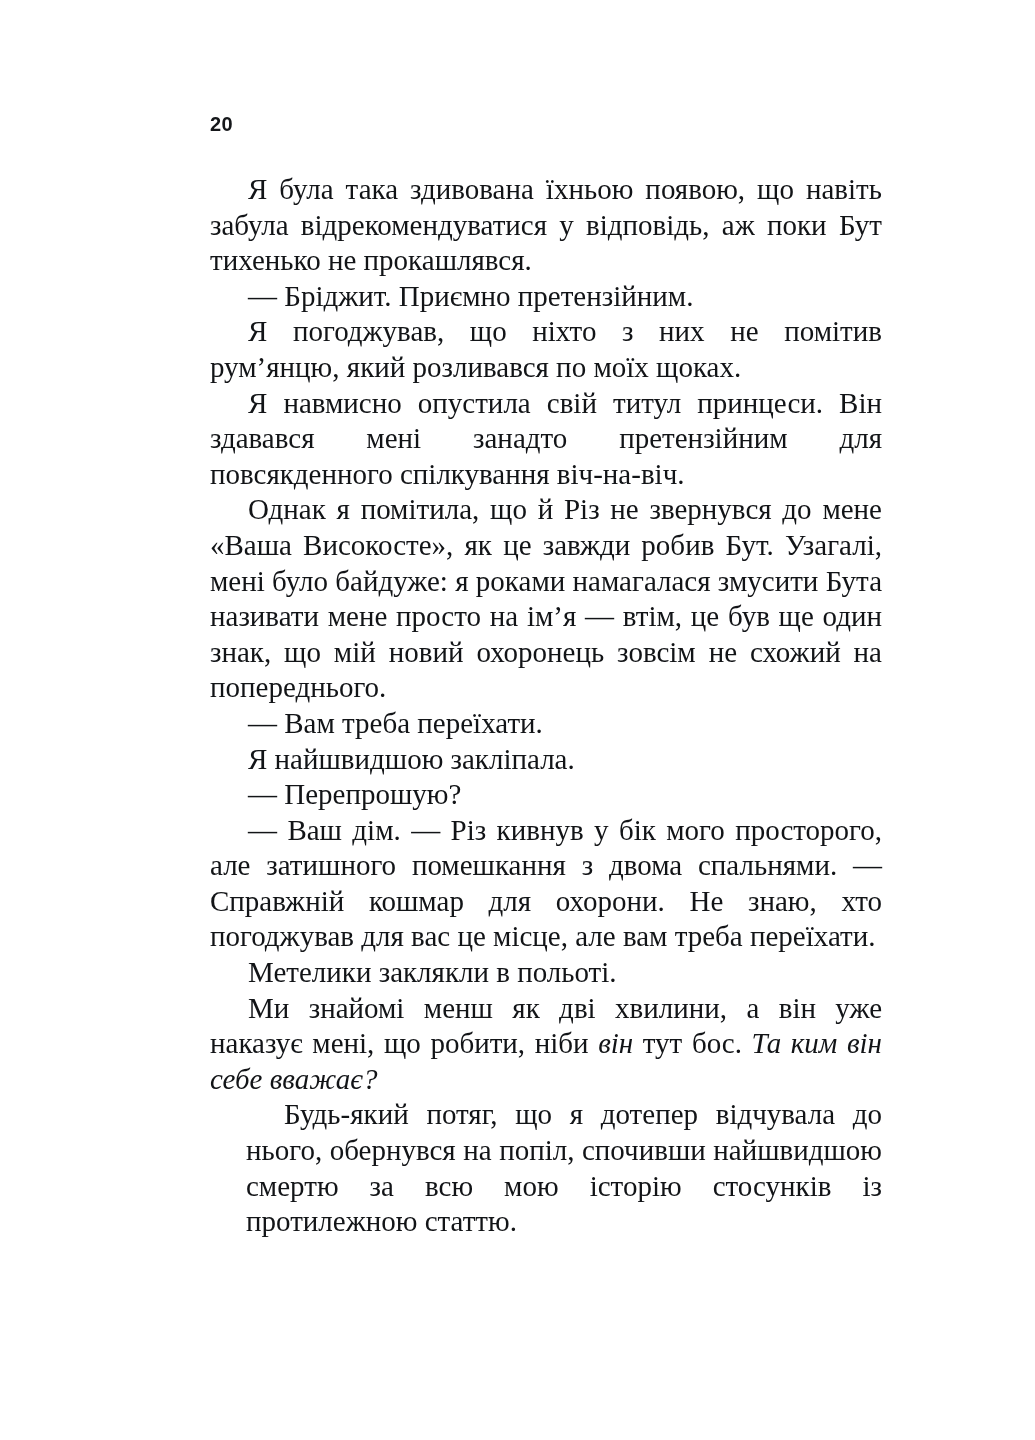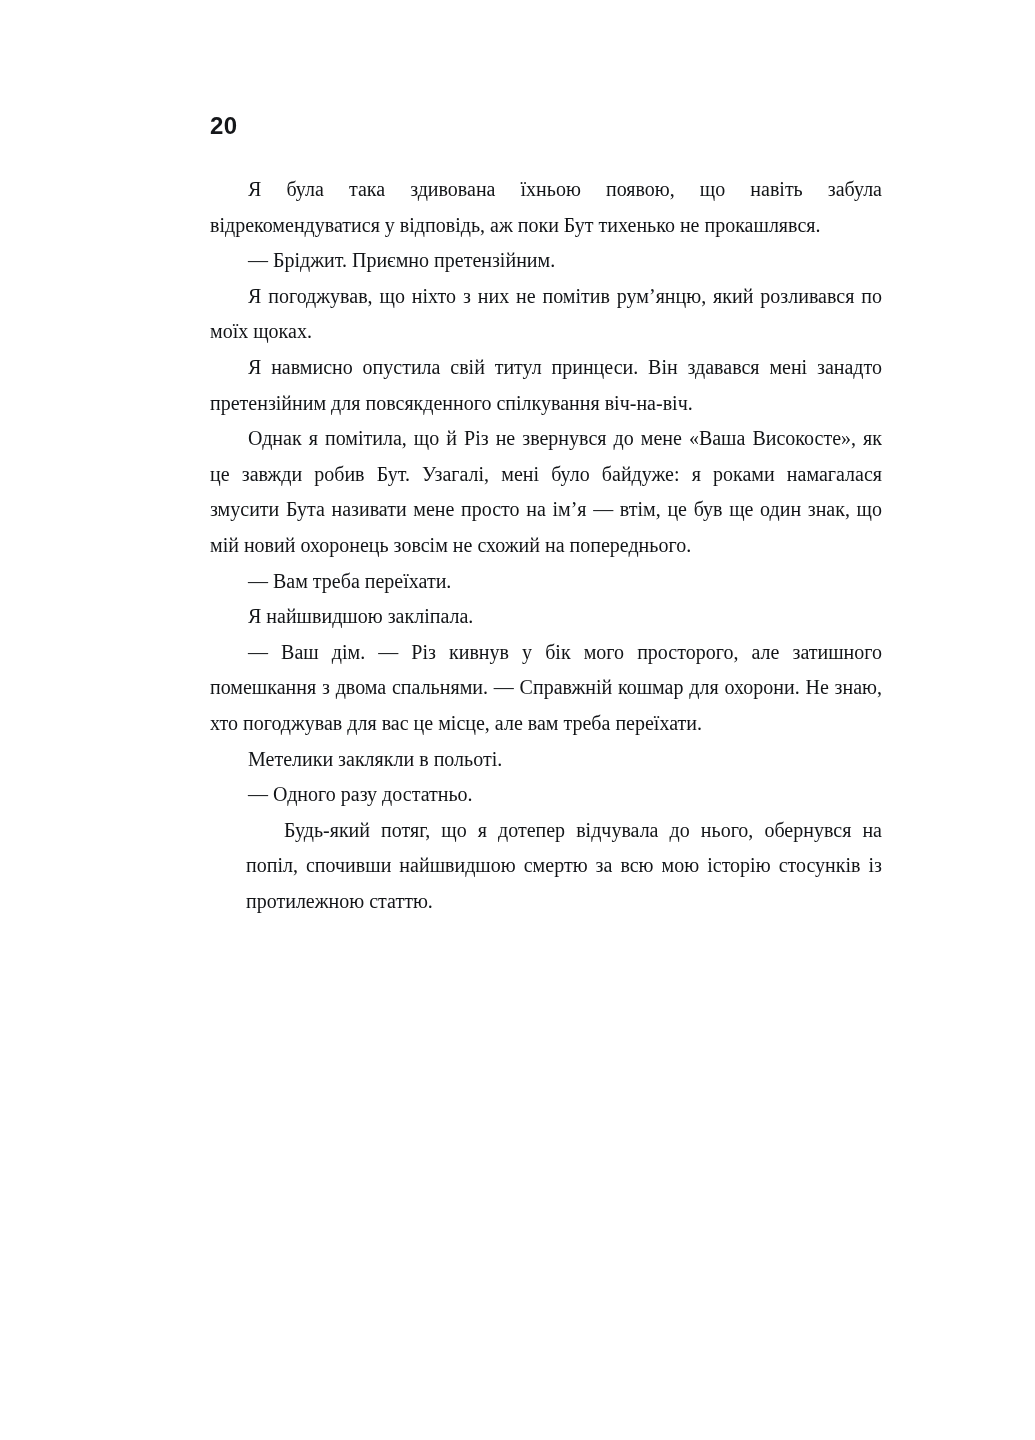--- a/index.html
+++ b/index.html
@@ -18,34 +18,34 @@
     color: #111111;
     -webkit-font-smoothing: antialiased;
   }
 
   
   .folio {
     position: absolute;
     left: 210px;
     top: 114px;
     font-family: "Liberation Sans", "DejaVu Sans", sans-serif;
-    font-size: 24px;
+    font-size: 20px;
     font-weight: 600;
     letter-spacing: 0.5px;
     color: #15171a;
     line-height: 1;
   }
 
   
   .textblock {
     position: absolute;
     left: 210px;
     top: 172px;
     width: 672px;
-    font-size: 20px;
+    font-size: 29px;
     line-height: 35.6px;
     text-align: justify;
     text-justify: inter-word;
     hyphens: manual;
     color: #121417;
   }
 
   .textblock p {
     margin: 0;
     text-indent: 38px;
@@ -75,22 +75,23 @@
 
   <div class="textblock">
 
     <p>Я була така здивована їхньою появою, що навіть забула відрекомендуватися у відповідь, аж поки Бут тихенько не прокашлявся.</p>
     <p>— Бріджит. Приємно претензійним.</p>
     <p>Я погоджував, що ніхто з них не помітив рум’янцю, який розливався по моїх щоках.</p>
     <p>Я навмисно опустила свій титул принцеси. Він здавався мені занадто претензійним для повсякденного спілкування віч-на-віч.</p>
     <p>Однак я помітила, що й Різ не звернувся до мене «Ваша Високосте», як це завжди робив Бут. Узагалі, мені було байдуже: я роками намагалася змусити Бута називати мене просто на ім’я — втім, це був ще один знак, що мій новий охоронець зовсім не схожий на попереднього.</p>
     <p>— Вам треба переїхати.</p>
     <p>Я найшвидшою закліпала.</p>
+    <p>— Перепрошую?</p>
     <p>— Ваш дім. — Різ кивнув у бік мого просторого, але затишного помешкання з двома спальнями. — Справжній кошмар для охорони. Не знаю, хто погоджував для вас це місце, але вам треба переїхати.</p>
     <p>Метелики заклякли в польоті.</p>
 
+    <p>Ми знайомі менш як дві хвилини, а він уже наказує мені, що робити, ніби <em class="it">він</em> тут бос. <em class="it">Та ким він себе вважає?</em></p>
 
-    <p>— Одного разу достатньо.</p>
     <p>Будь-який потяг, що я дотепер відчувала до нього, обернувся на попіл, спочивши найшвидшою смертю за всю мою історію стосунків із протилежною статтю.</p>
 
   </div>
 
 </div>
 
 </body></html>

